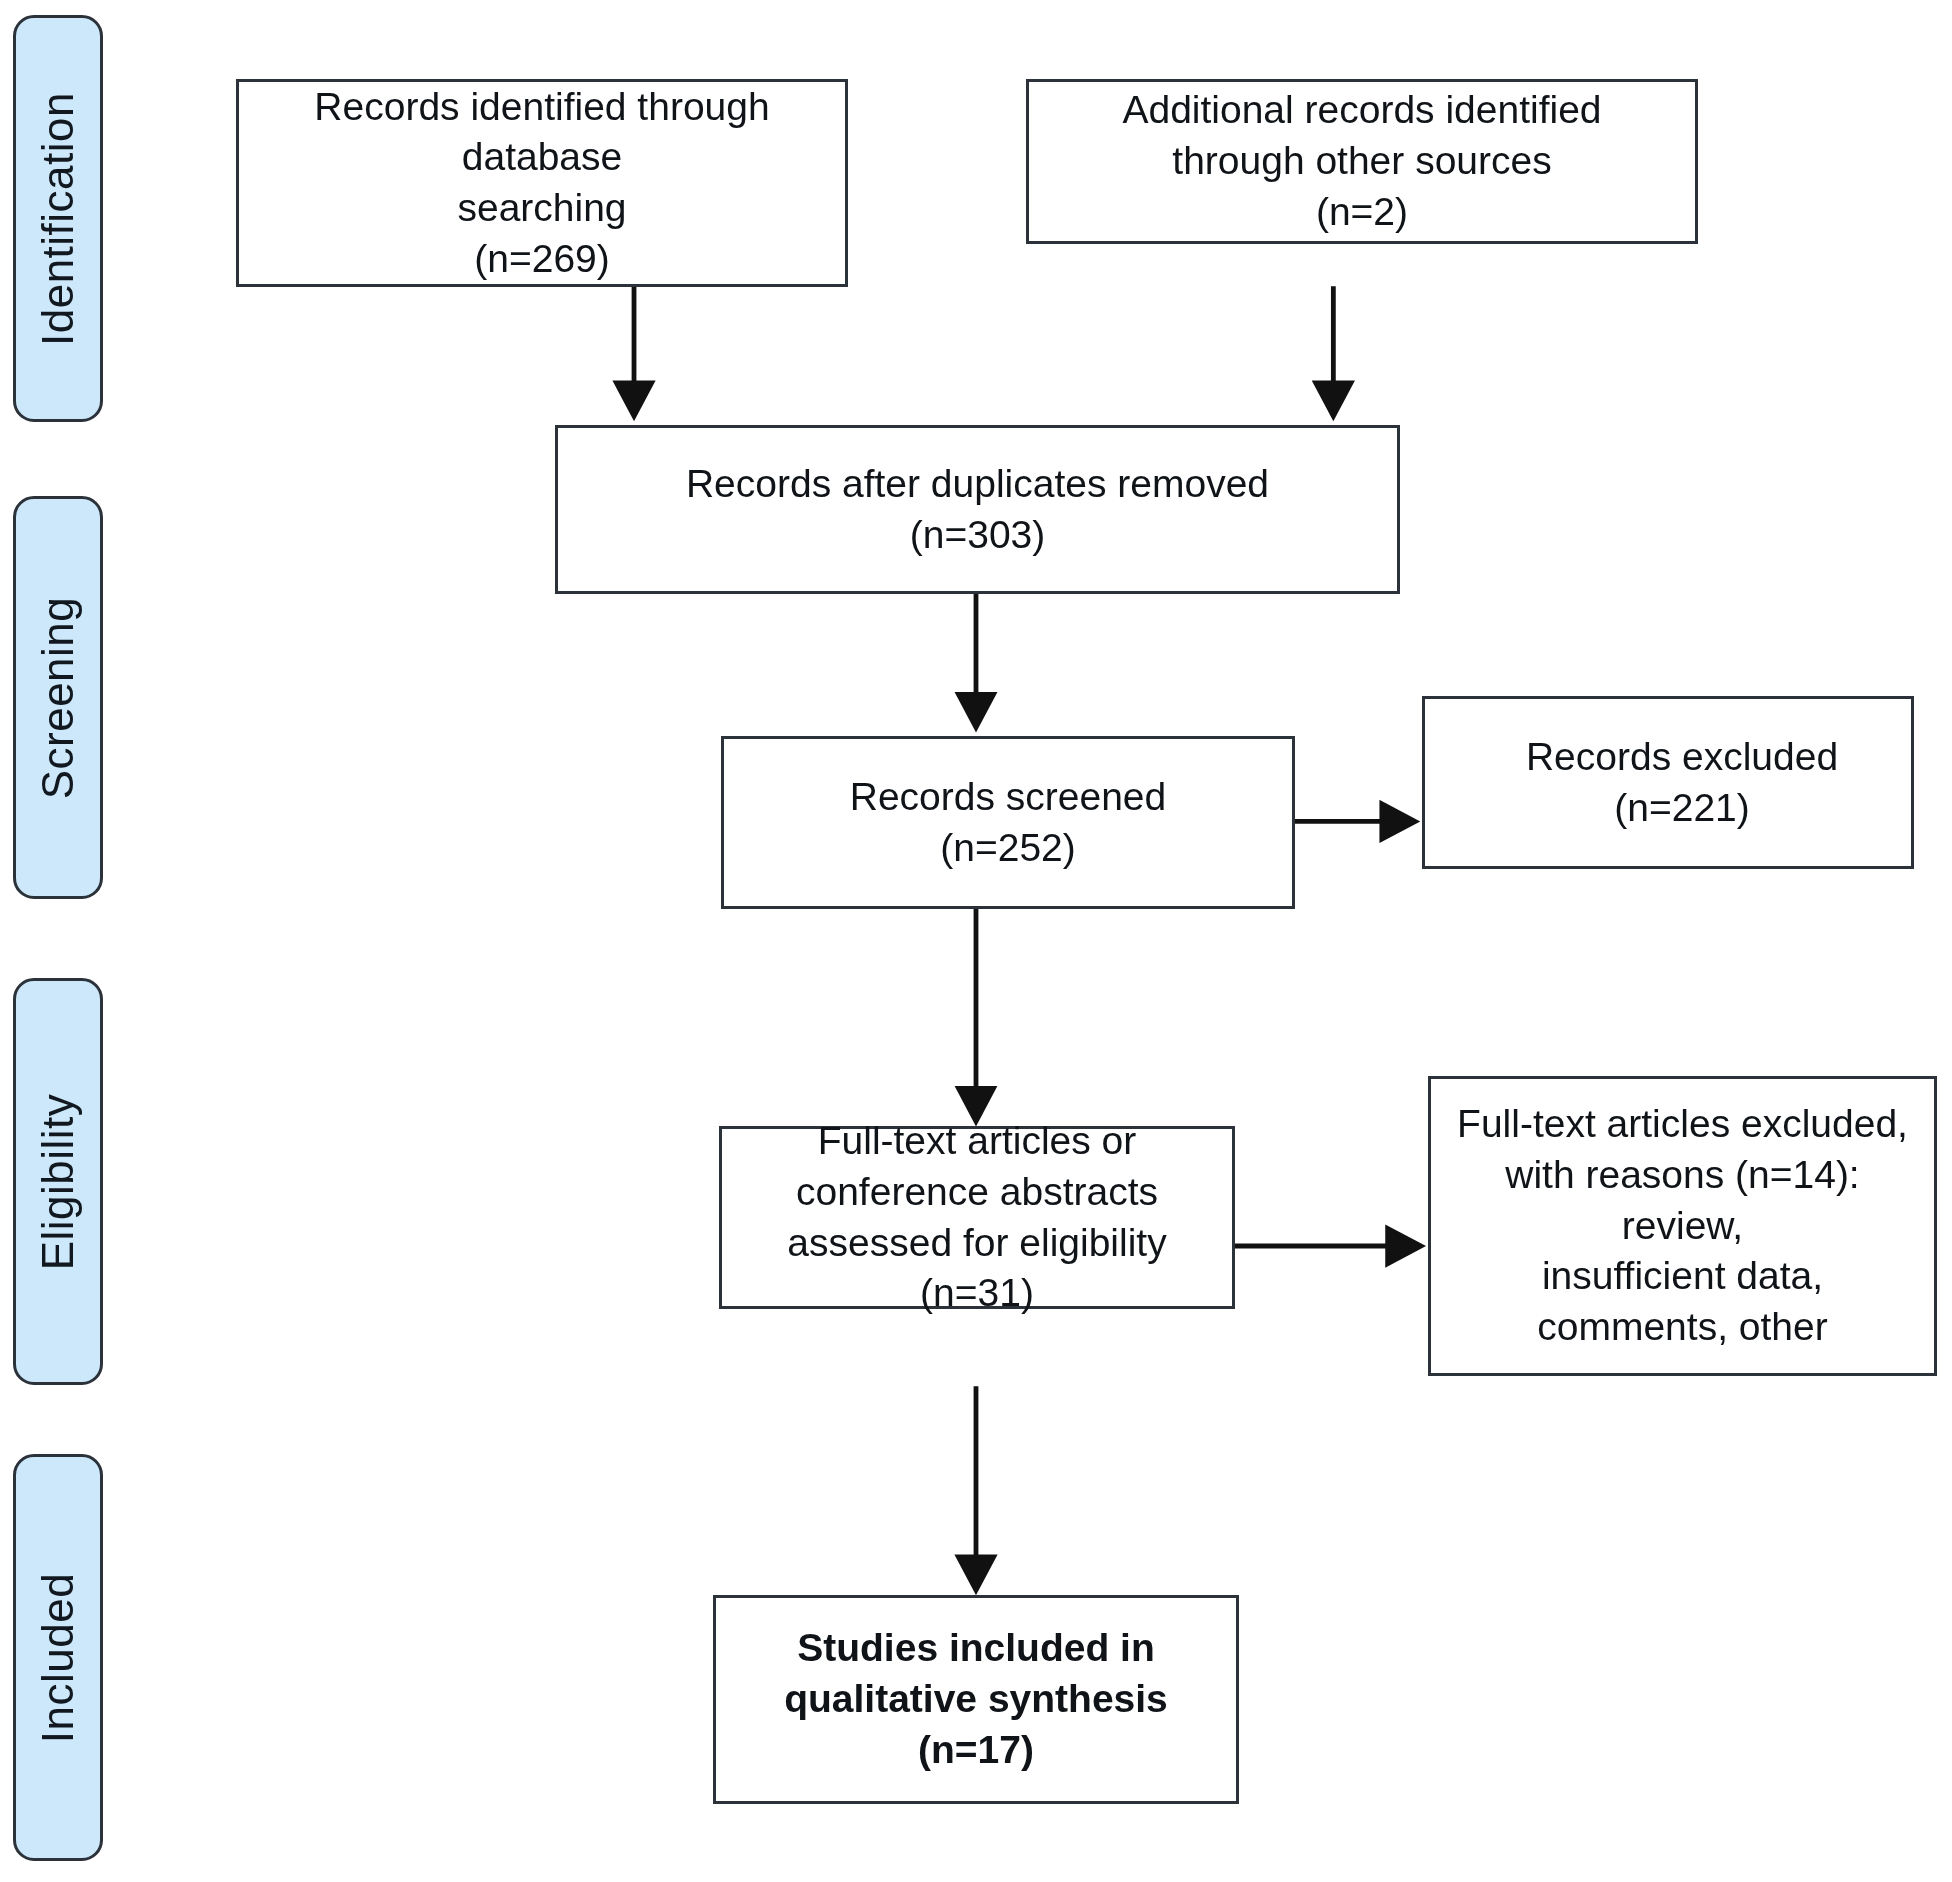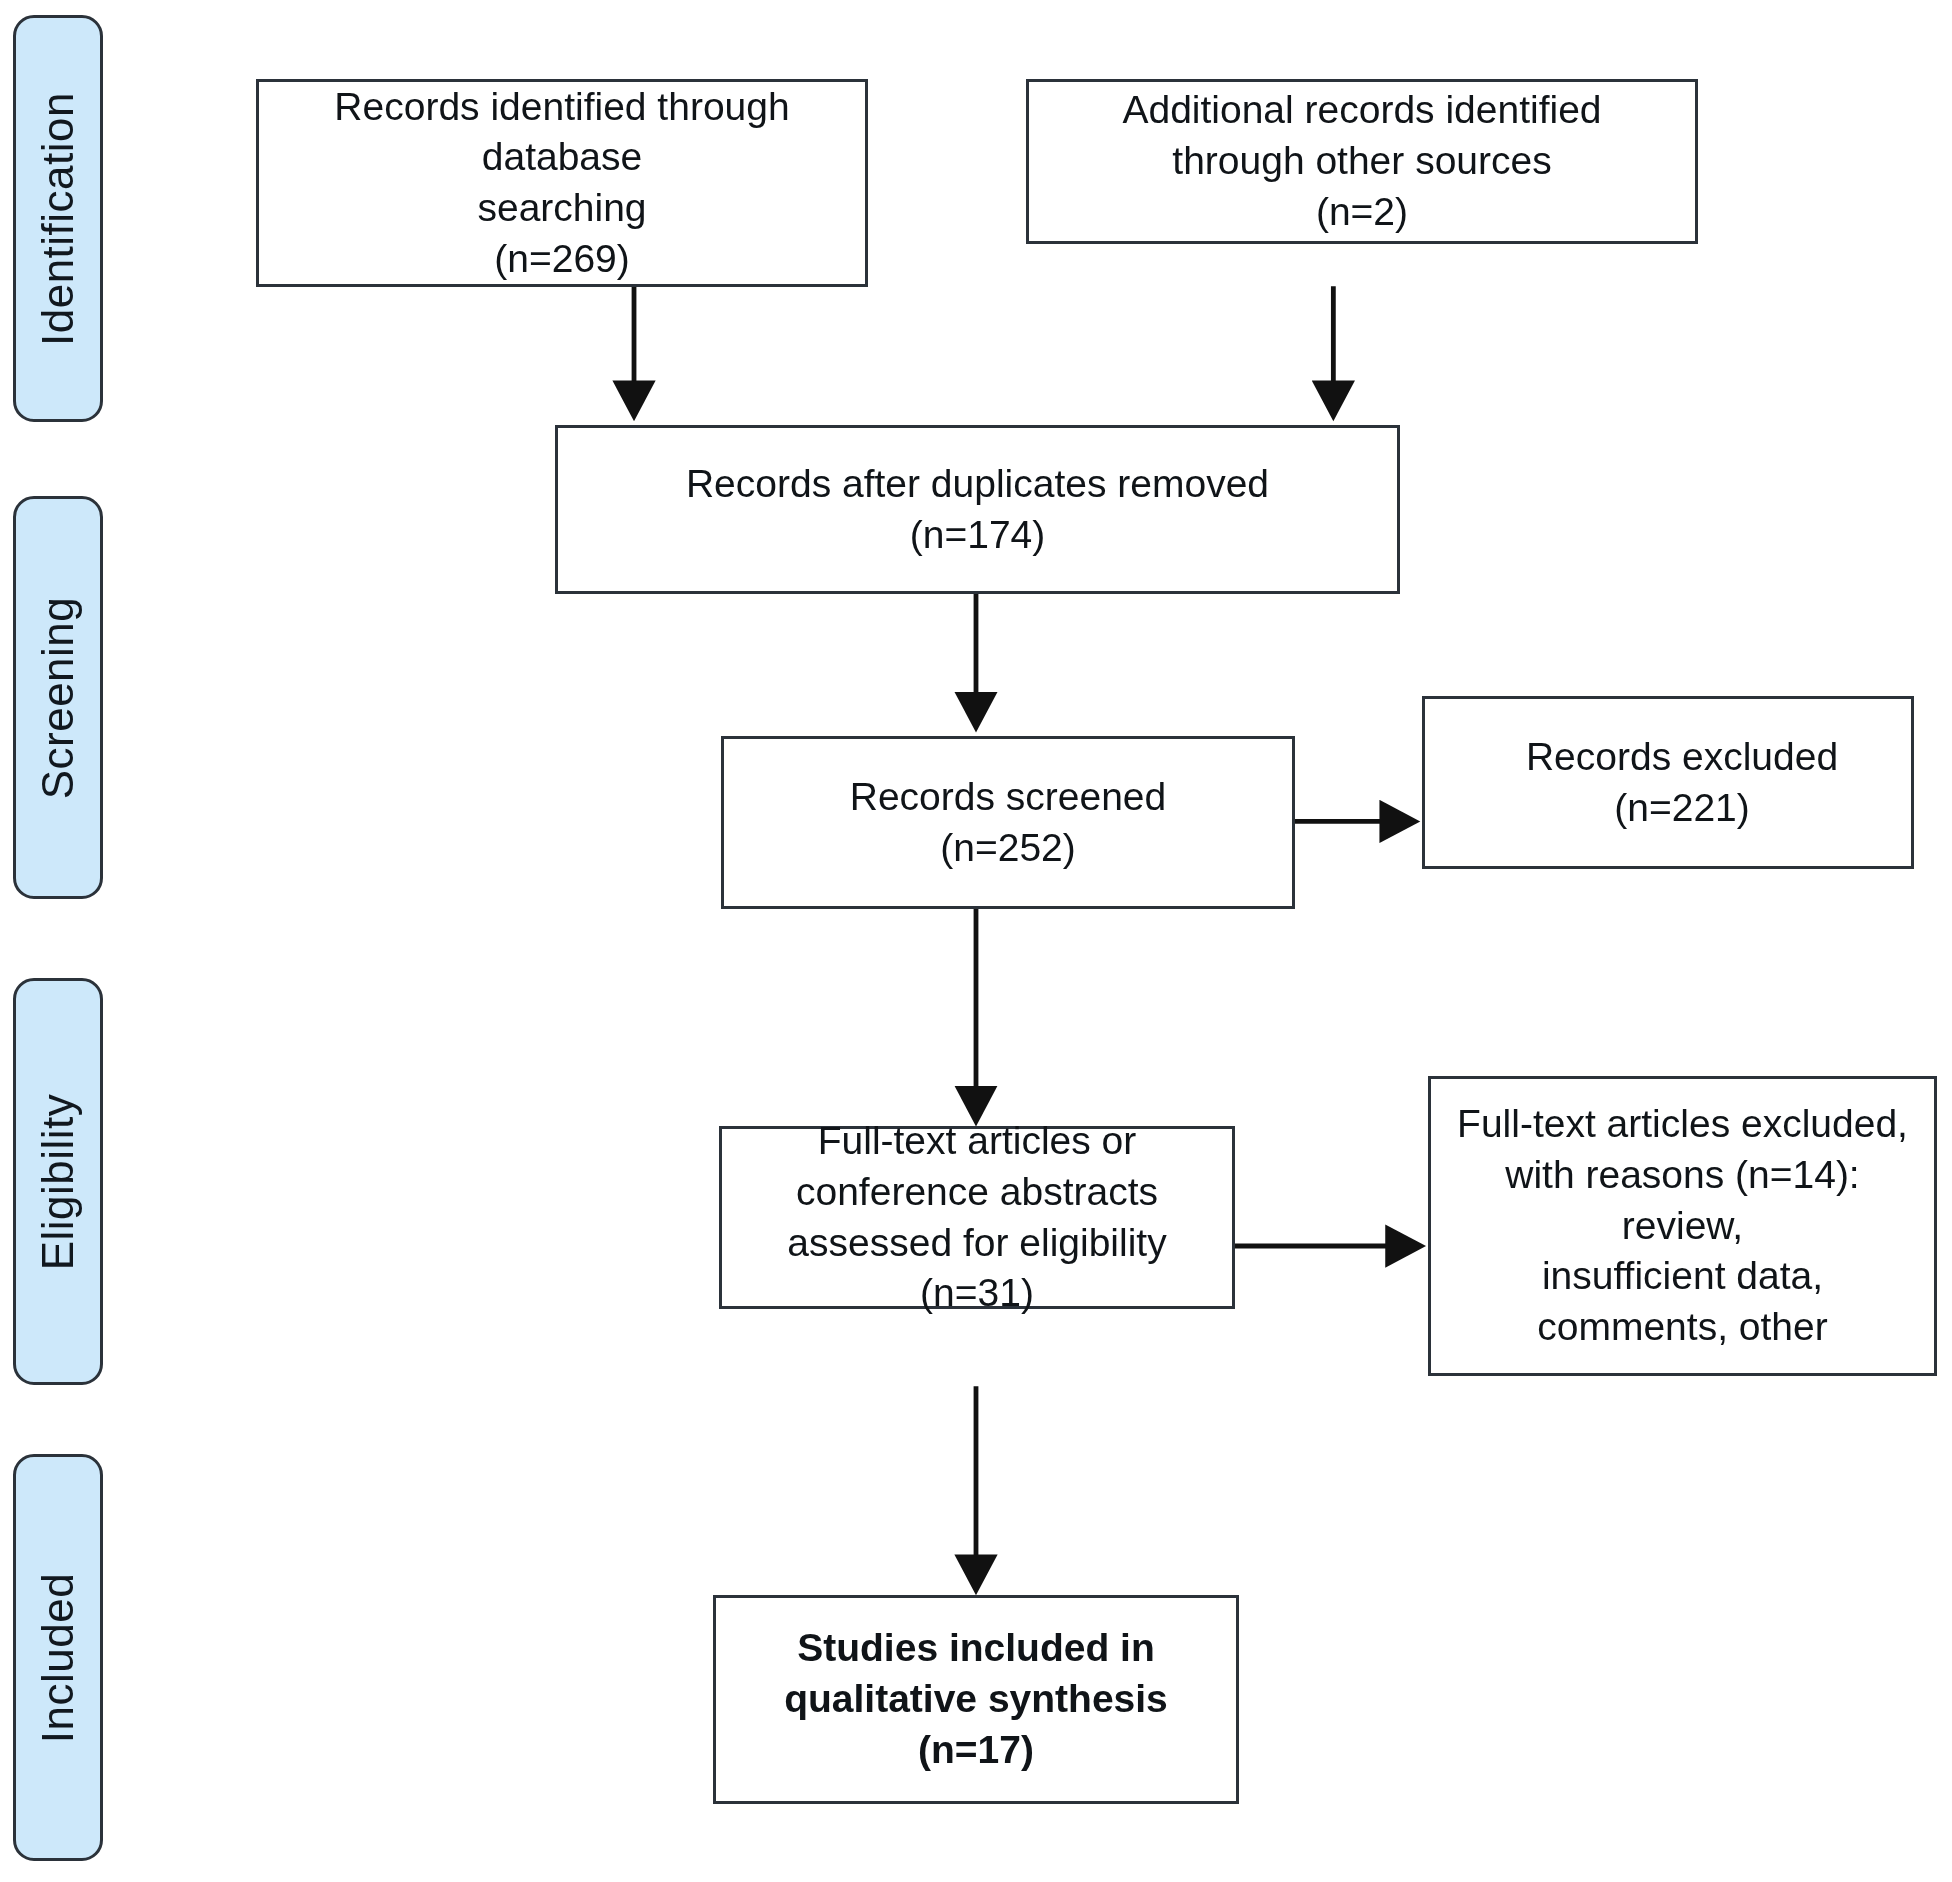--- a/index.html
+++ b/index.html
@@ -93,35 +93,35 @@
 
     <line x1="1285" y1="855" x2="1472" y2="855" stroke="#111111" stroke-width="5" marker-end="url(#ah)"></line>
 
     <line x1="1016" y1="945" x2="1016" y2="1166" stroke="#111111" stroke-width="5" marker-end="url(#ah)"></line>
 
     <line x1="1285" y1="1297" x2="1478" y2="1297" stroke="#111111" stroke-width="5" marker-end="url(#ah)"></line>
 
     <line x1="1016" y1="1443" x2="1016" y2="1654" stroke="#111111" stroke-width="5" marker-end="url(#ah)"></line>
   </svg>
 
-  <div class="node" style="left:256px; top:79px; width:612px; height:208px;align-items:center;">
+  <div class="node" style="left:236px; top:79px; width:612px; height:208px;align-items:center;">
     <span class="node-text">Records identified through database
 searching
 (n=269)</span>
   </div>
 
   <div class="node" style="left:1026px; top:79px; width:672px; height:165px;">
     <span class="node-text">Additional records identified
 through other sources
 (n=2)</span>
   </div>
 
   <div class="node" style="left:555px; top:425px; width:845px; height:169px;">
     <span class="node-text">Records after duplicates removed
-(n=174)</span>
+(n=303)</span>
   </div>
 
   <div class="node" style="left:721px; top:736px; width:574px; height:173px;">
     <span class="node-text">Records screened
 (n=252)</span>
   </div>
 
   <div class="node" style="left:1422px; top:696px; width:492px; height:173px;padding-left:28px;">
     <span class="node-text">Records excluded
 (n=221)</span>

